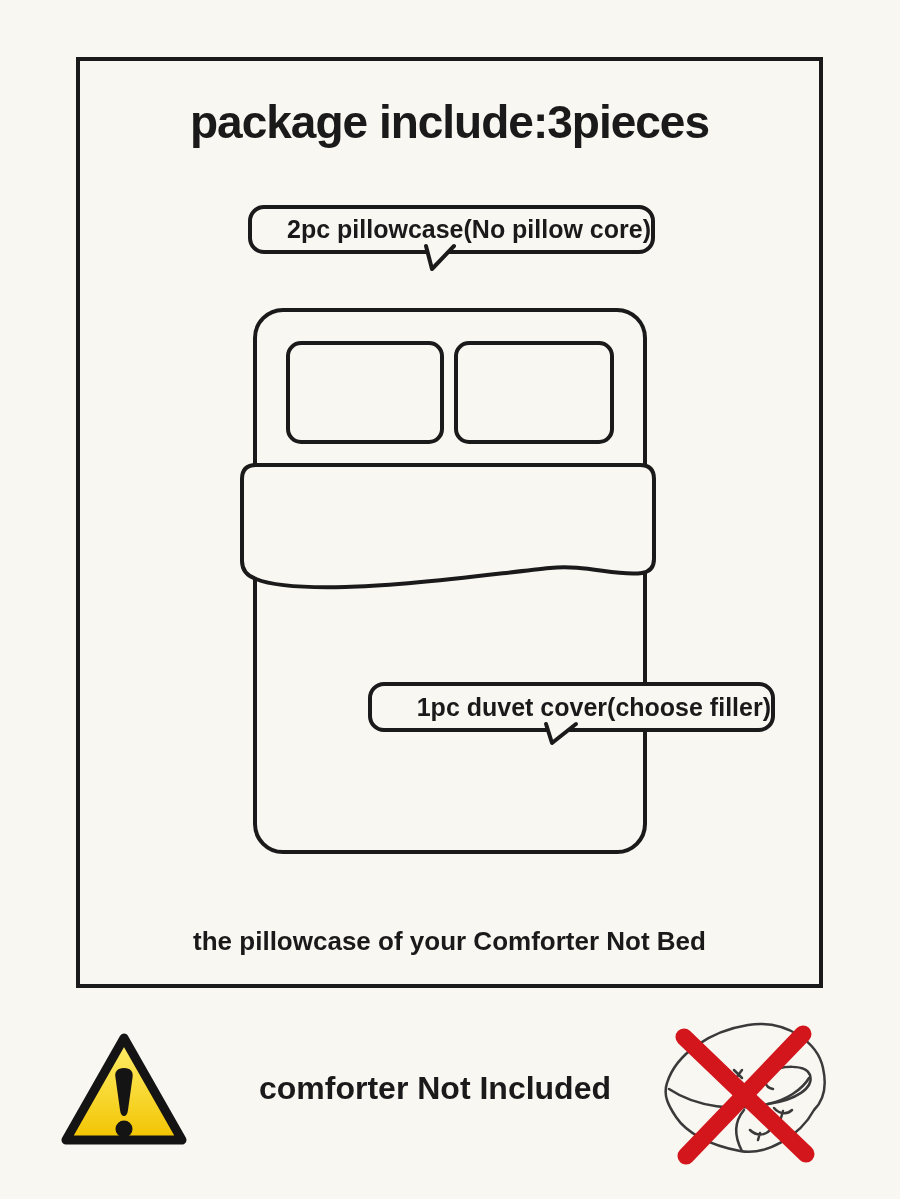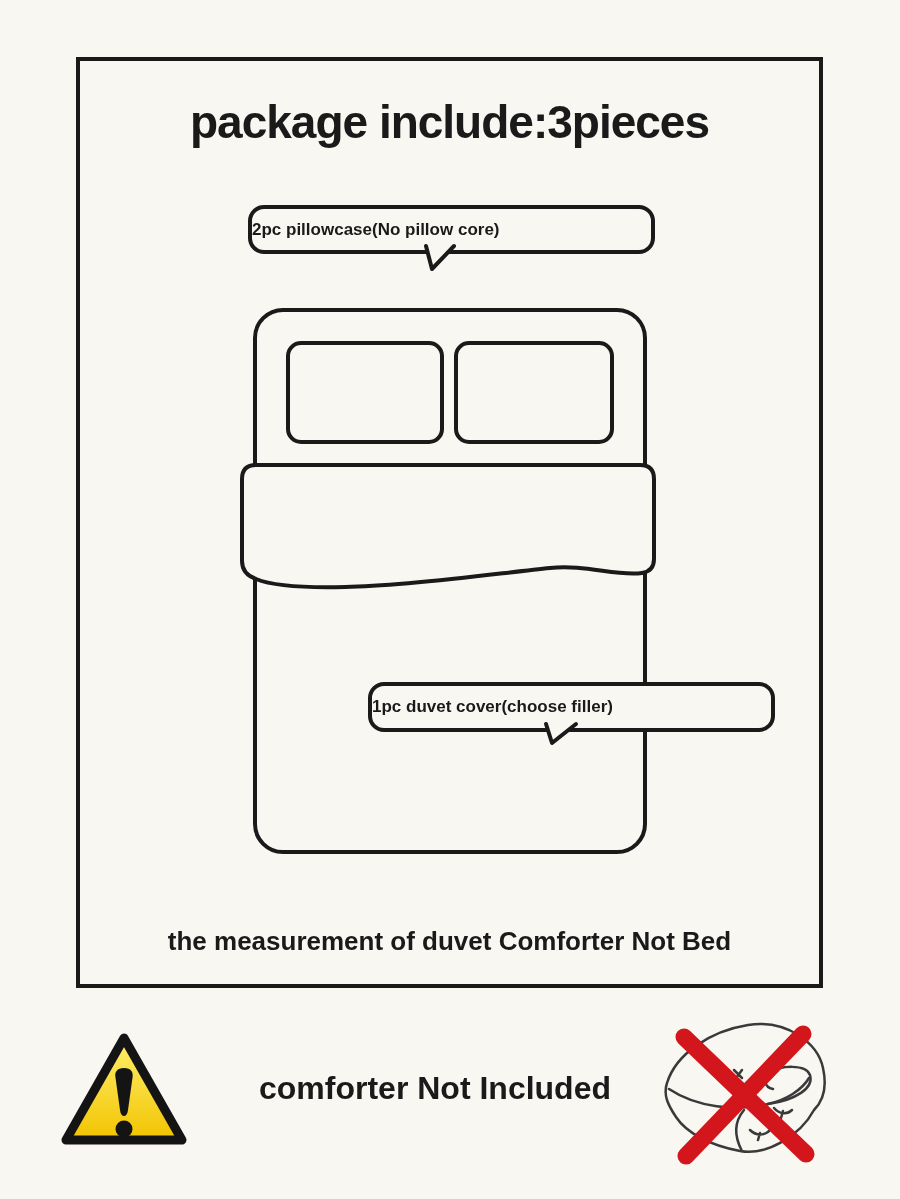--- a/index.html
+++ b/index.html
@@ -21,22 +21,22 @@
     position:absolute;left:0;top:34px;width:100%;
     margin:0;text-align:center;
     font-size:46px;font-weight:700;letter-spacing:-1px;
   }
 
   
   .bubble{
     position:absolute;box-sizing:border-box;
     border:4px solid #1a1a1a;border-radius:16px;
     background:#f8f7f2;
-    display:flex;align-items:center;justify-content:flex-start;
-    font-size:17px;font-weight:700;white-space:nowrap;
+    display:flex;align-items:center;justify-content:flex-end;
+    font-size:25px;font-weight:700;white-space:nowrap;
     z-index:3;
   }
   .bubble-1{left:168px;top:144px;width:407px;height:49px;}
   .bubble-2{left:288px;top:621px;width:407px;height:50px;}
   .tail{position:absolute;top:100%;margin-top:-4px;overflow:visible;}
   .tail-1{left:170px;width:36px;height:27px;}
   .tail-2{left:171px;width:36px;height:23px;}
   .tail path{
     fill:#f8f7f2;stroke:#1a1a1a;stroke-width:4;
     stroke-linecap:round;stroke-linejoin:round;
@@ -98,21 +98,21 @@
     </div>
 
     <div class="bubble bubble-2">
       <span>1pc duvet cover(choose filler)</span>
       <svg class="tail tail-2" viewBox="0 0 36 23" aria-hidden="true">
         <path d="M3 0 L9 19 L33 0"></path>
       </svg>
     </div>
 
     <div class="note">
-      <div>the measurement of duvet Comforter Not Bed</div>
+      <div>the pillowcase of your Comforter Not Bed</div>
     </div>
   </div>
 
   <svg class="warning-icon" viewBox="0 0 132 128" aria-hidden="true">
     <defs>
       <linearGradient id="warnGrad" x1="0" y1="0" x2="0" y2="1">
         <stop offset="0" stop-color="#ffef6e"></stop>
         <stop offset="1" stop-color="#f2c400"></stop>
       </linearGradient>
     </defs>

